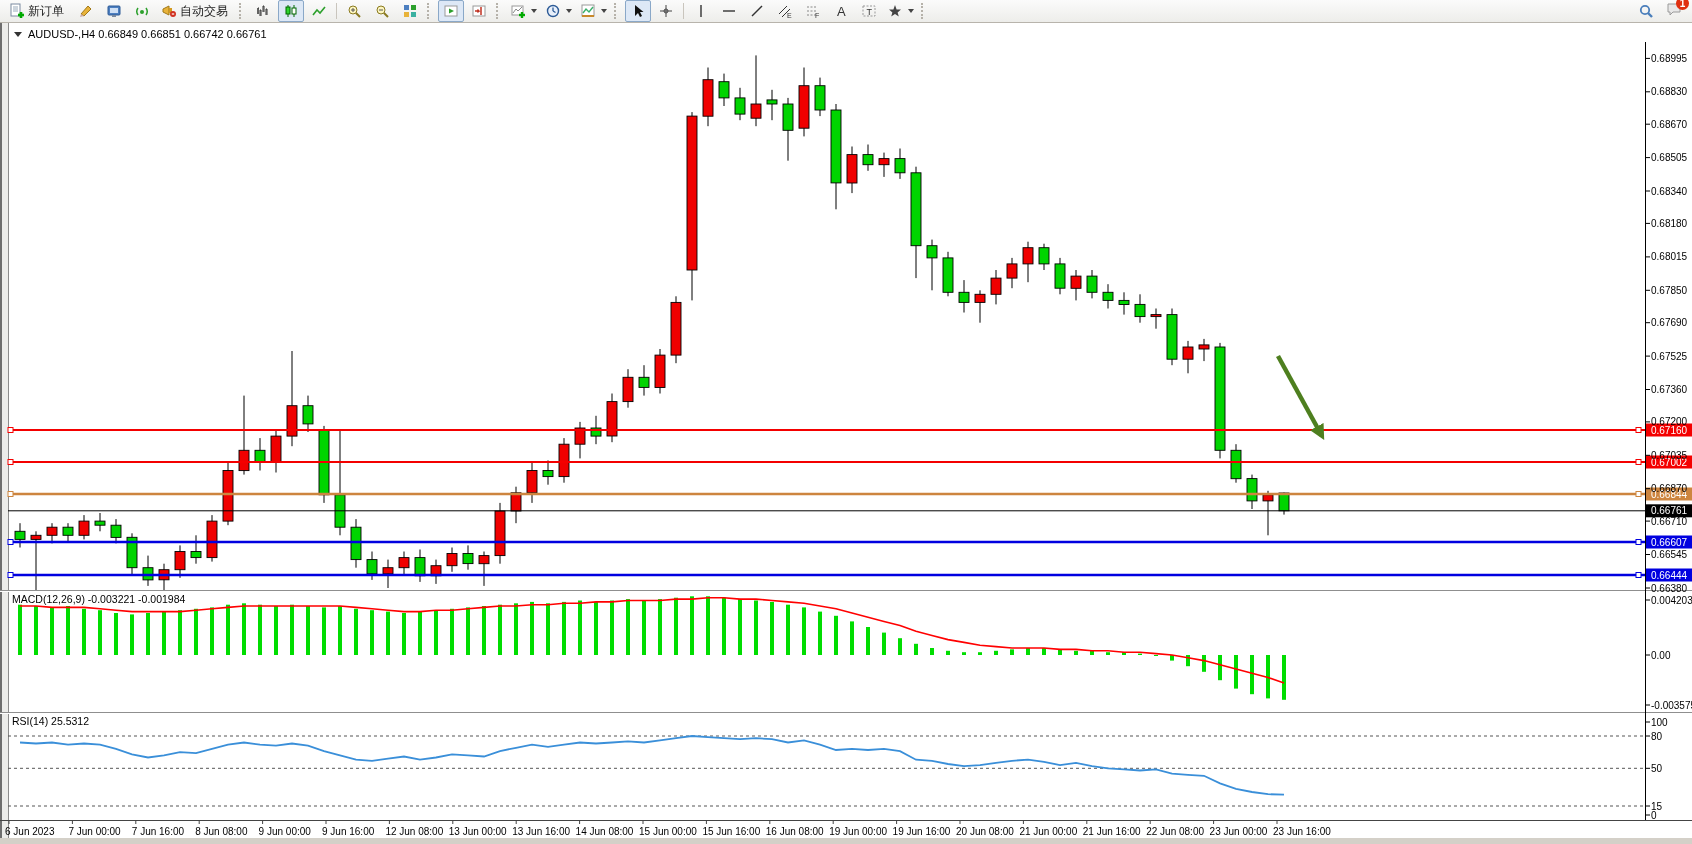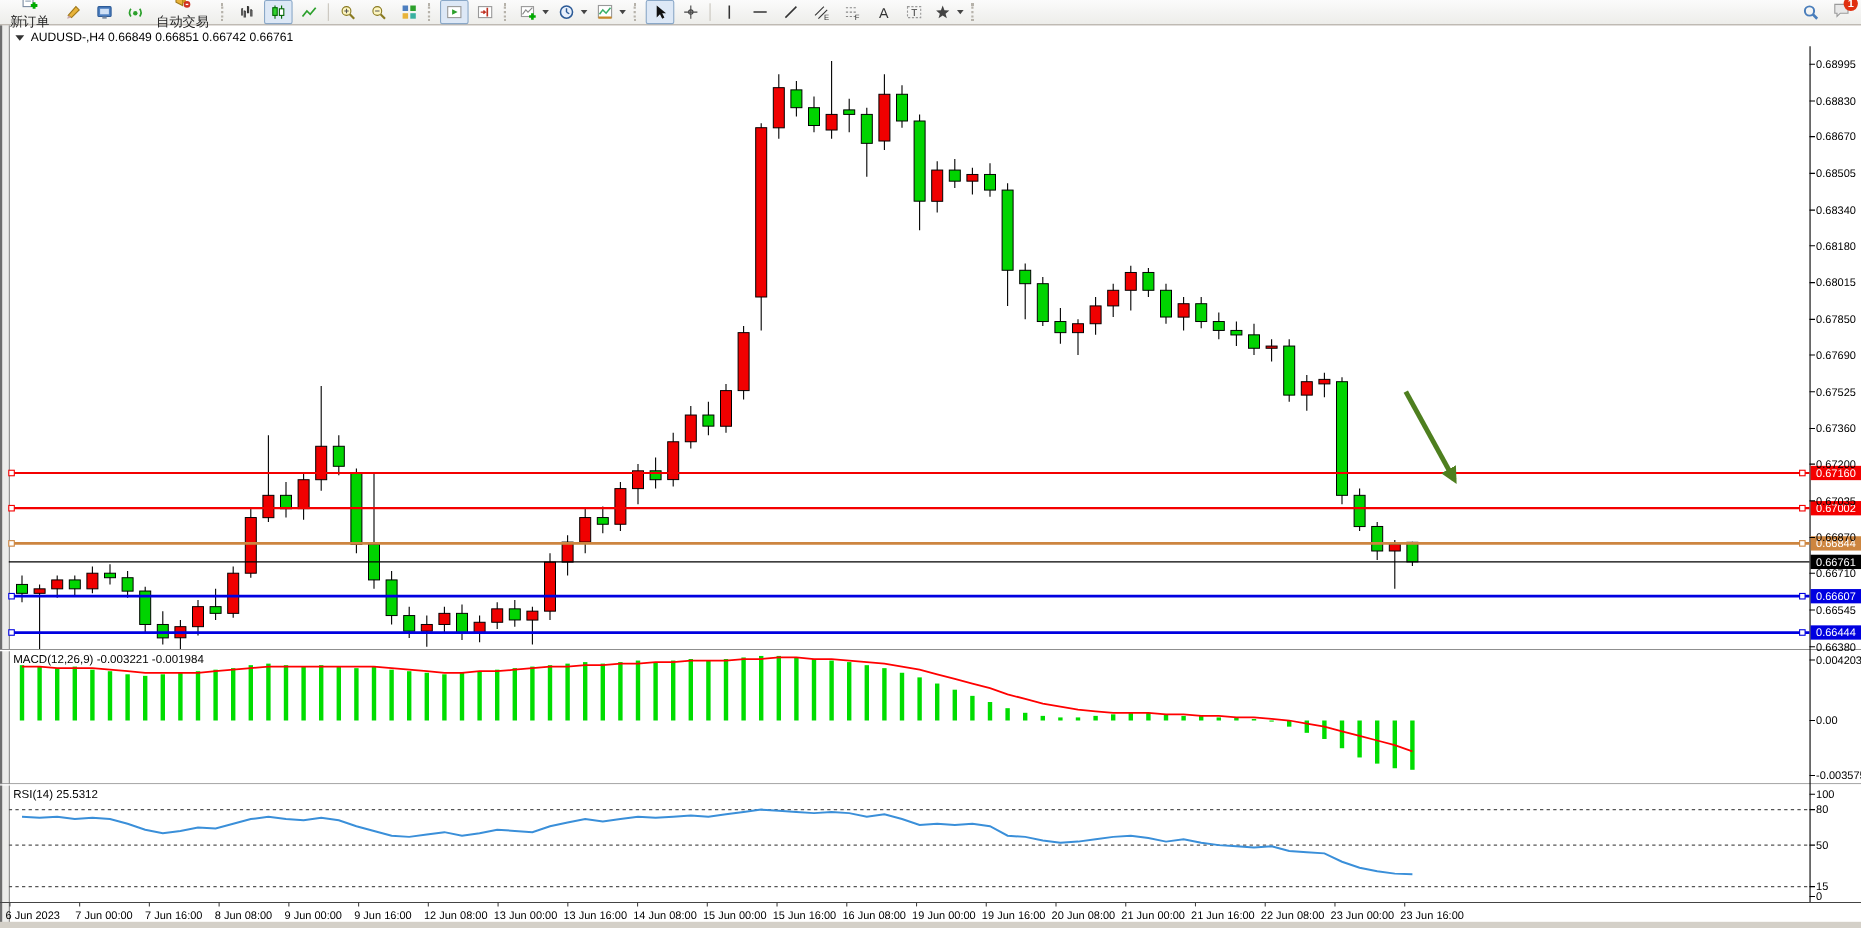--- a/index.html
+++ b/index.html
@@ -3,21 +3,21 @@
 <meta charset="utf-8">
 <style>
   html,body{margin:0;padding:0;background:#d4d0c8;}
   body{width:1692px;height:844px;position:relative;overflow:hidden;
        font-family:"Liberation Sans",sans-serif;-webkit-font-smoothing:antialiased;}
   
   .toolbar{position:absolute;top:0;left:0;width:1692px;height:23px;background:linear-gradient(#fbfbfb,#ededea);
            border-bottom:1px solid #b8b4ac;display:flex;align-items:center;z-index:5;box-sizing:border-box;padding:0 4px;}
   .tbtn{height:20px;min-width:20px;display:flex;align-items:center;justify-content:center;gap:3px;
         padding:0 2px;margin:0 1px;border:1px solid transparent;border-radius:2px;font-size:12px;color:#222;cursor:default;}
-  .tbtn.withlabel{padding:0 6px 0 3px;flex-direction:column;}
+  .tbtn.withlabel{padding:0 6px 0 3px;}
   .tbtn.active{border:1px solid #8aa8c8;background:#dde8f6;}
   .grip{width:5px;height:16px;margin:0 3px;border-left:2px dotted #b6b2aa;}
   .vsep{width:1px;height:16px;background:#c9c5bd;margin:0 3px;}
   .caret{width:0;height:0;border-left:3px solid transparent;border-right:3px solid transparent;border-top:4px solid #444;margin-left:2px;}
   .icon16{width:16px;height:16px;display:inline-block;line-height:0;}
   .tf{font-size:11px;color:#333;width:26px;justify-content:center;padding:0;}
   .tb-right{margin-left:auto;display:flex;align-items:center;}
   .chatwrap{position:relative;margin:0 6px;}
   .badge{position:absolute;top:-4px;right:-7px;background:#e03010;color:#fff;border-radius:8px;
          font-size:10px;font-weight:bold;min-width:13px;height:13px;line-height:13px;text-align:center;}

